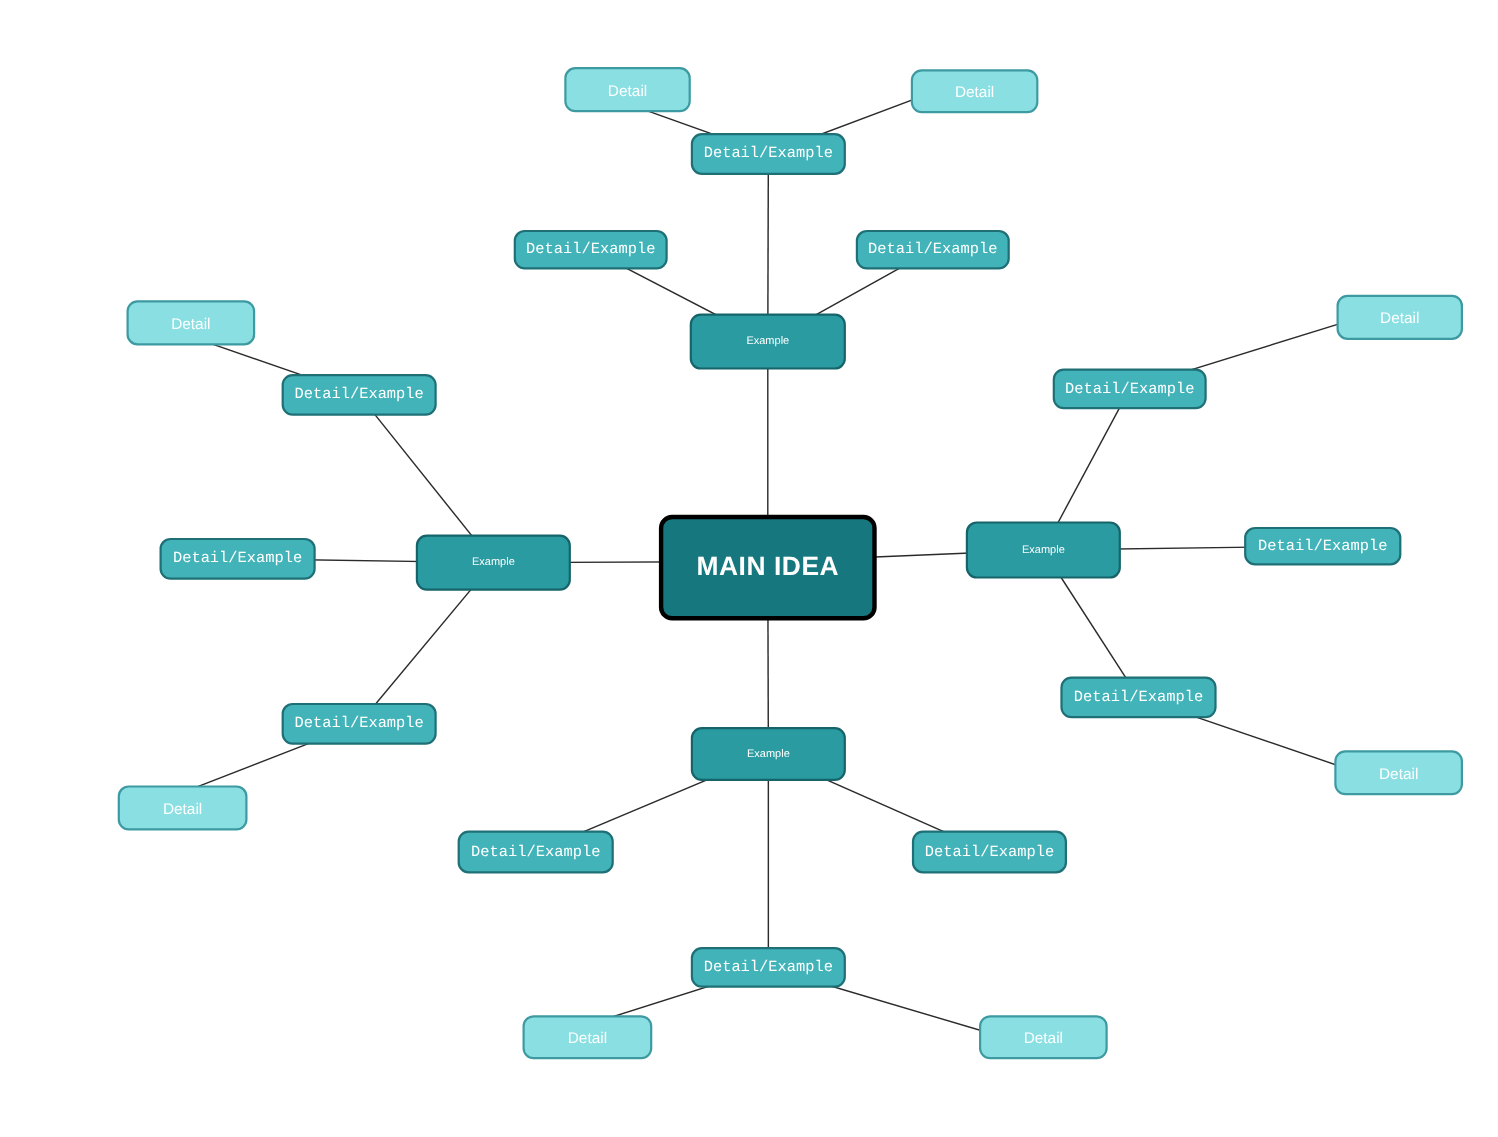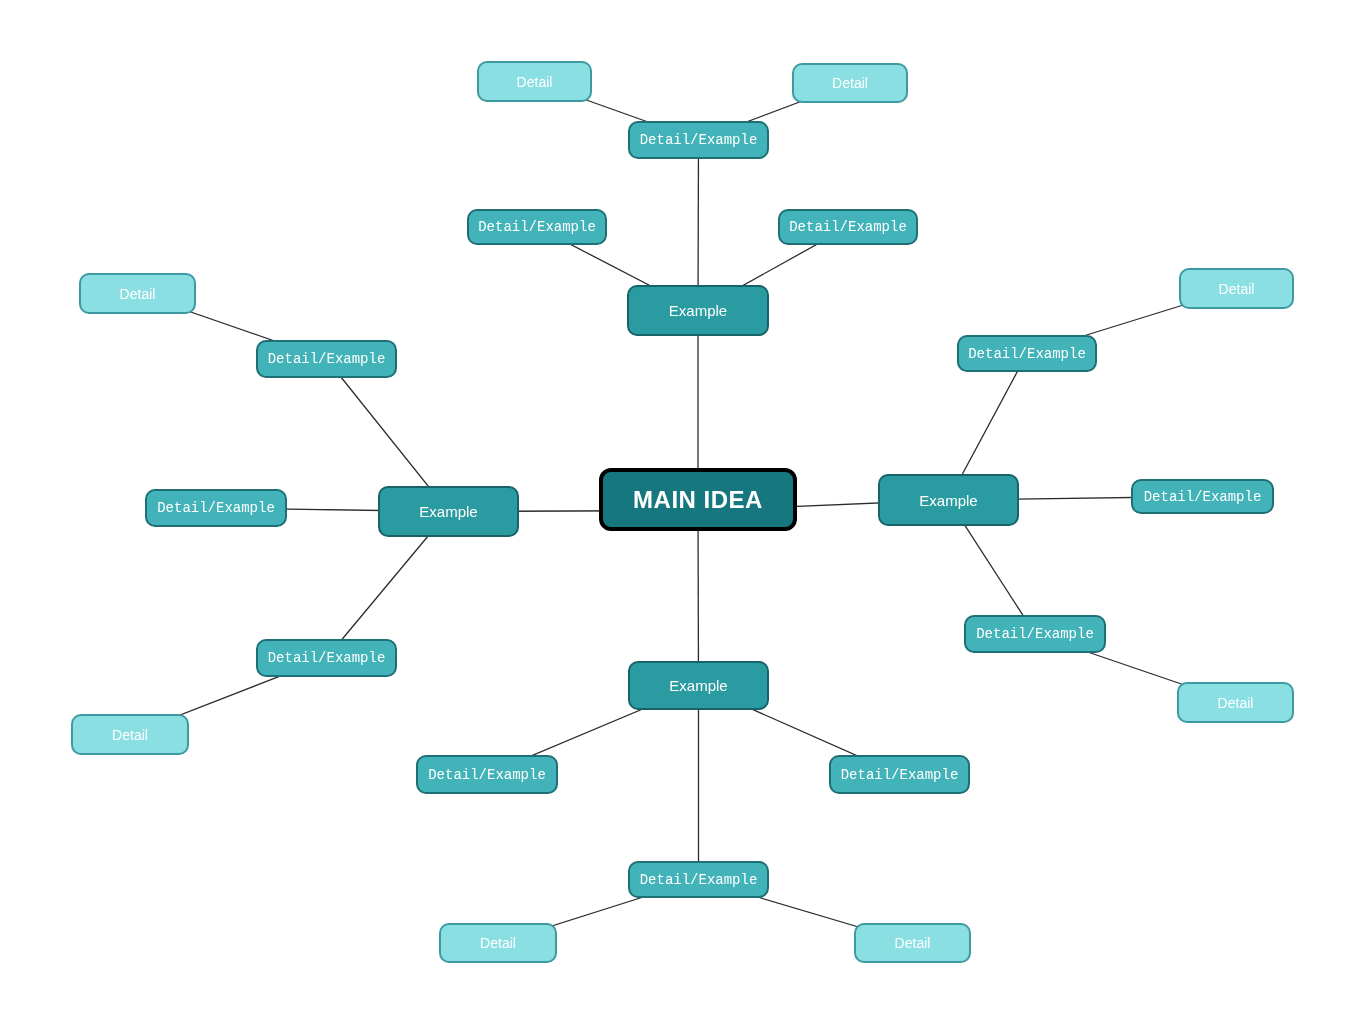--- a/index.html
+++ b/index.html
@@ -50,34 +50,35 @@
     border: 4px solid var(--main-border, #000000);
     border-radius: 12px;
     font-size: 24px;
     font-weight: bold;
     letter-spacing: 0.5px;
   }
   .node.example {
     background: var(--example-fill, #2a9ba1);
     border: 2px solid var(--example-border, #16646a);
     border-radius: 10px;
-    font-size: 15px;
+    font-size: 10px;
   }
   .node.detail-example {
     background: var(--de-fill, #41b3b9);
     border: 2px solid var(--de-border, #1f7076);
     border-radius: 10px;
     font-size: 14px;
     font-family: Liberation Mono, monospace;
   }
   .node.detail {
     background: var(--detail-fill, #8adfe3);
     border: 2px solid var(--detail-border, #3d9aa1);
     border-radius: 10px;
     font-size: 14px;
+    margin-left: 36px;
   }
 </style>
 </head>
 <body>
 
 <div id="canvas">
   <svg id="connectors" xmlns="http://www.w3.org/2000/svg">
       <line x1="698" y1="510.5" x2="698" y2="310.5"></line>
       <line x1="698" y1="510.5" x2="448.5" y2="511.5"></line>
       <line x1="698" y1="510.5" x2="948.5" y2="500"></line>
@@ -97,21 +98,21 @@
       <line x1="948.5" y1="500" x2="1035" y2="634"></line>
       <line x1="1027" y1="353.5" x2="1236.5" y2="288.5"></line>
       <line x1="1035" y1="634" x2="1235.5" y2="702.5"></line>
       <line x1="698.5" y1="685.5" x2="487" y2="774.5"></line>
       <line x1="698.5" y1="685.5" x2="899.5" y2="774.5"></line>
       <line x1="698.5" y1="685.5" x2="698.5" y2="879.5"></line>
       <line x1="698.5" y1="879.5" x2="498" y2="943"></line>
       <line x1="698.5" y1="879.5" x2="912.5" y2="943"></line>
     </svg>
   <div id="nodes">
-      <div class="node main" style="left: 599px; top: 468px; width: 198px; height: 63px;">
+      <div class="node main" style="left: 599px; top: 468px; width: 198px; height: 96px;">
         <span>MAIN IDEA</span>
       </div>
       <div class="node example" style="left: 627px; top: 285px; width: 142px; height: 51px;">
         <span>Example</span>
       </div>
       <div class="node example" style="left: 378px; top: 486px; width: 141px; height: 51px;">
         <span>Example</span>
       </div>
       <div class="node example" style="left: 878px; top: 474px; width: 141px; height: 52px;">
         <span>Example</span>

